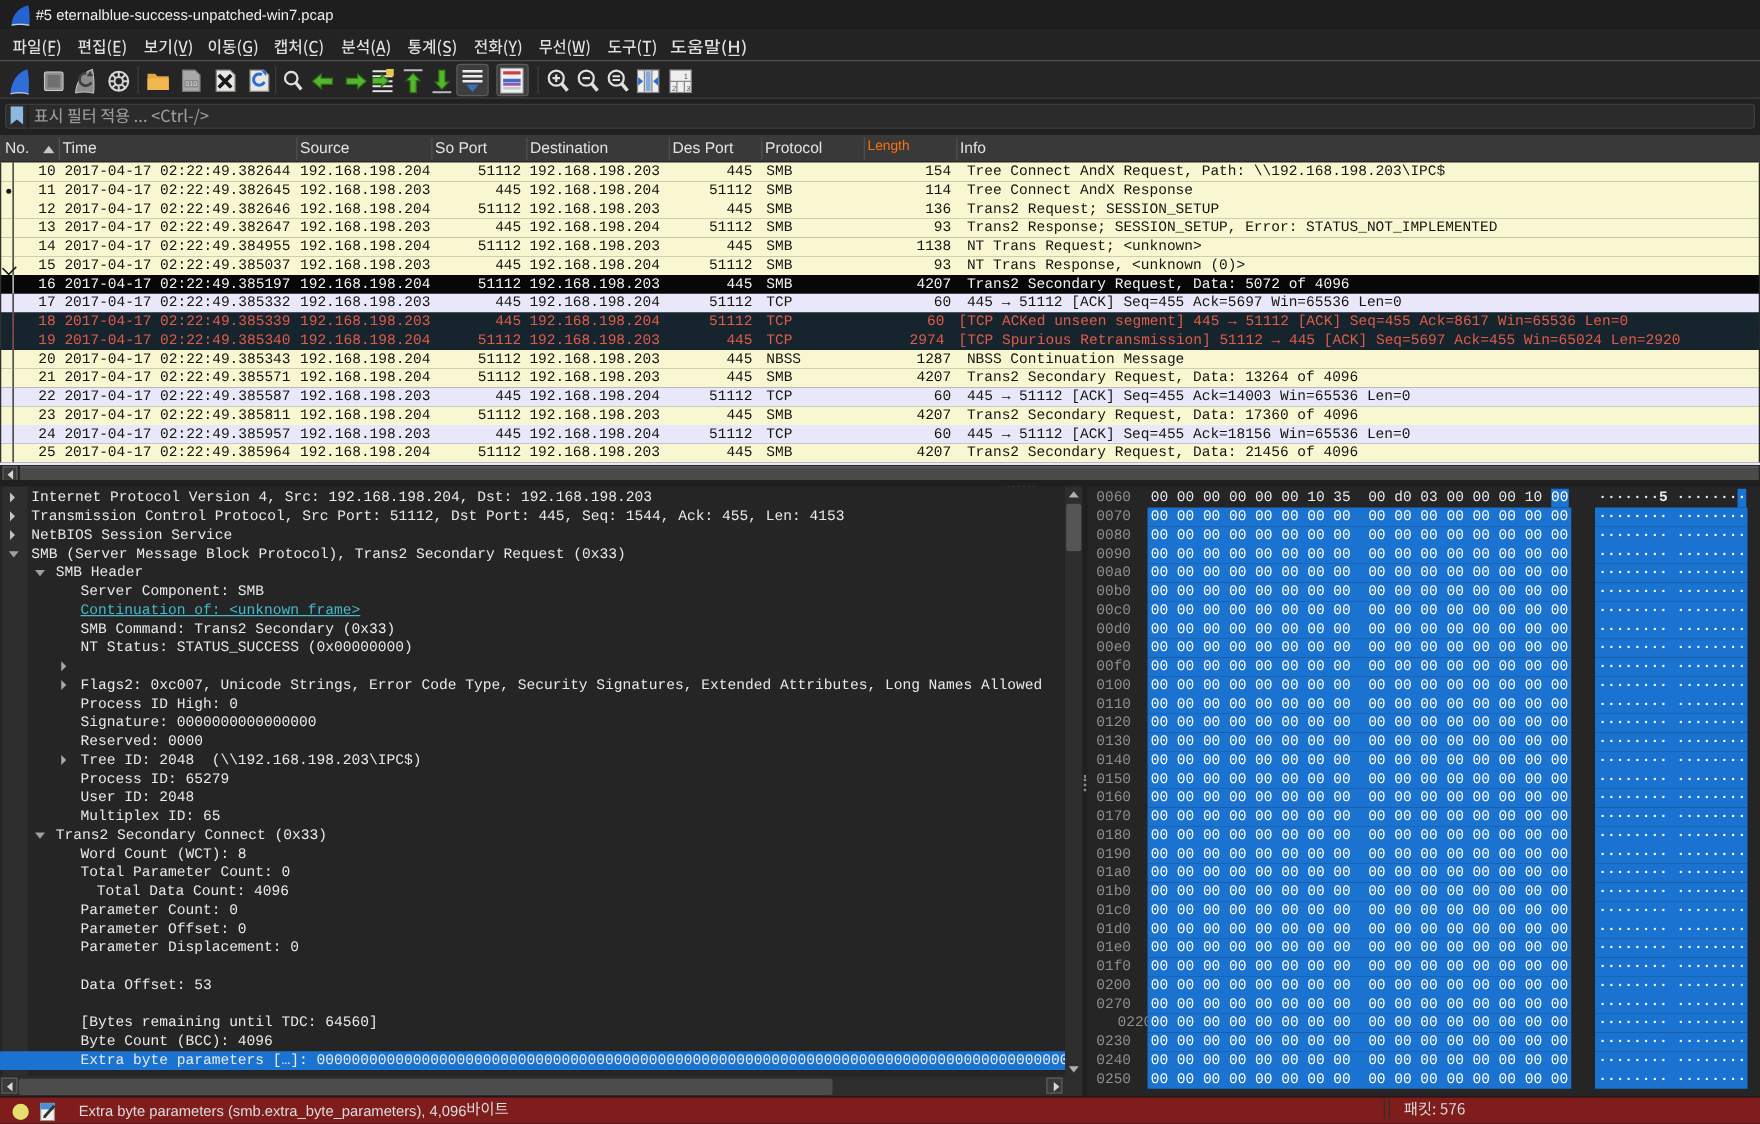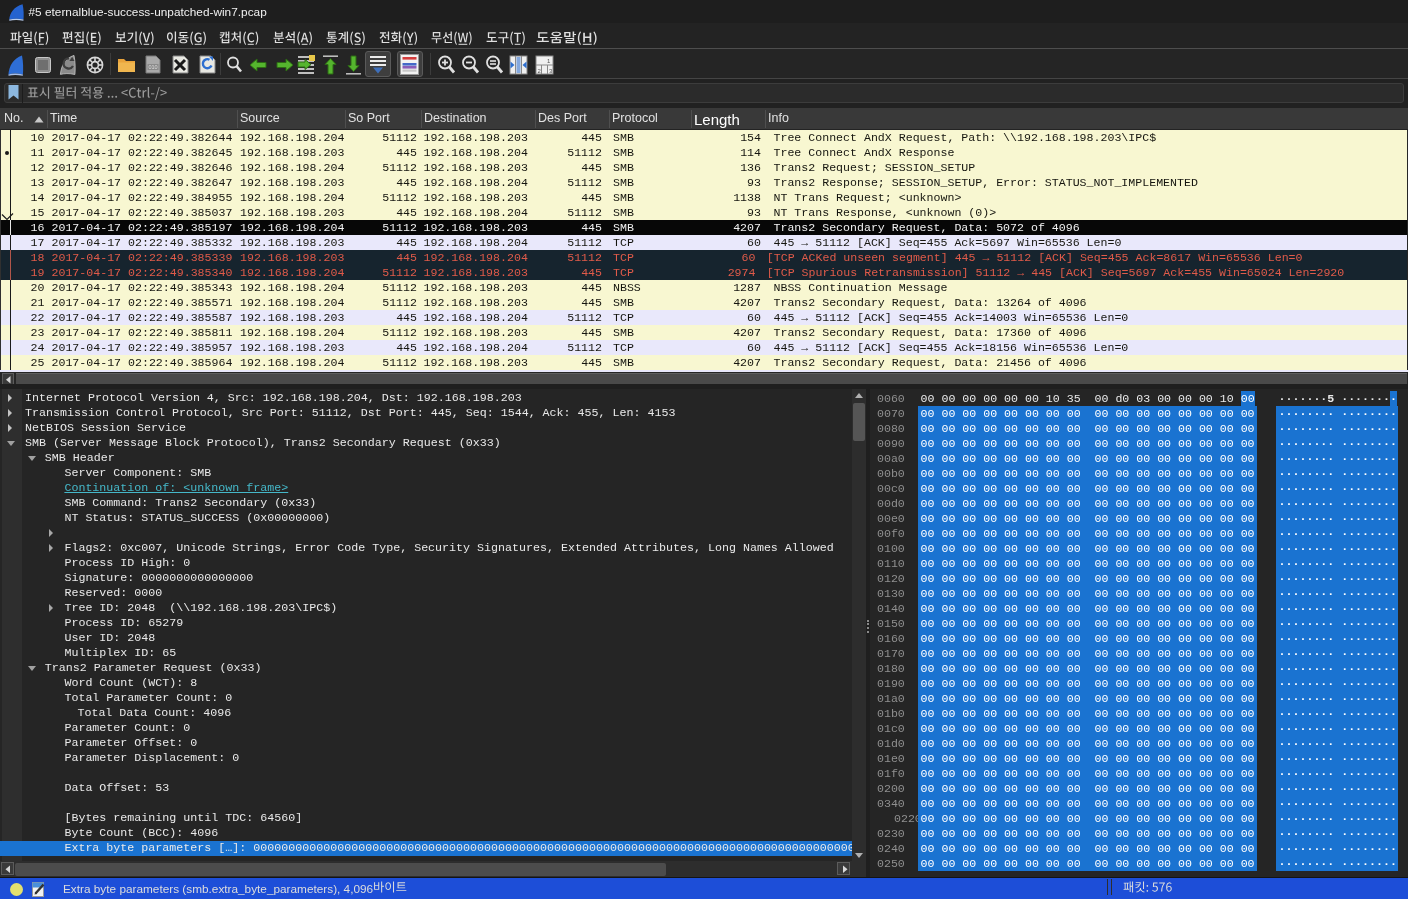--- a/index.html
+++ b/index.html
@@ -292,21 +292,21 @@
   </svg>
 <div id="plist" class="ab" style="left:0;top:108px;width:1408px;height:276px">
     <div class="ab" style="left:0;top:0;width:1408px;height:22px;background:#393939;border-bottom:1px solid #232323">
       <span class="ab sans" style="left:4px;top:3px;font-size:12.5px;color:#e2e2e2">No.</span>
       <span class="ab sans" style="left:50px;top:3px;font-size:12.5px;color:#e2e2e2">Time</span>
       <span class="ab sans" style="left:240px;top:3px;font-size:12.5px;color:#e2e2e2">Source</span>
       <span class="ab sans" style="left:348px;top:3px;font-size:12.5px;color:#e2e2e2">So Port</span>
       <span class="ab sans" style="left:424px;top:3px;font-size:12.5px;color:#e2e2e2">Destination</span>
       <span class="ab sans" style="left:538px;top:3px;font-size:12.5px;color:#e2e2e2">Des Port</span>
       <span class="ab sans" style="left:612px;top:3px;font-size:12.5px;color:#e2e2e2">Protocol</span>
-      <span class="ab sans" style="left:694px;top:3px;font-size:15px;color:#ffffff">Length</span>
+      <span class="ab sans" style="left:694px;top:3px;font-size:11px;color:#f97316">Length</span>
       <span class="ab sans" style="left:768px;top:3px;font-size:12.5px;color:#e2e2e2">Info</span>
       <svg class="ab" style="left:34px;top:8px" width="10" height="7" viewBox="0 0 10 7">
         <path d="M5,0.5 L9.5,6.5 L0.5,6.5 Z" fill="#c8c8c8"></path>
       </svg>
       <div class="ab" style="left:47px;top:2px;width:1px;height:18px;background:#4f4f4f"></div>
       <div class="ab" style="left:237px;top:2px;width:1px;height:18px;background:#4f4f4f"></div>
       <div class="ab" style="left:345px;top:2px;width:1px;height:18px;background:#4f4f4f"></div>
       <div class="ab" style="left:421px;top:2px;width:1px;height:18px;background:#4f4f4f"></div>
       <div class="ab" style="left:535px;top:2px;width:1px;height:18px;background:#4f4f4f"></div>
       <div class="ab" style="left:609px;top:2px;width:1px;height:18px;background:#4f4f4f"></div>
@@ -365,21 +365,21 @@
     <div class="drow" style="top:152px"><span class="ab" style="left:64.4px;color:#e9e9e9;">Flags2: 0xc007, Unicode Strings, Error Code Type, Security Signatures, Extended Attributes, Long Names Allowed</span></div>
     <div class="tri-r" style="left:49.0px;top:155.0px"></div>
     <div class="drow" style="top:167px"><span class="ab" style="left:64.4px;color:#e9e9e9;">Process ID High: 0</span></div>
     <div class="drow" style="top:182px"><span class="ab" style="left:64.4px;color:#e9e9e9;">Signature: 0000000000000000</span></div>
     <div class="drow" style="top:197px"><span class="ab" style="left:64.4px;color:#e9e9e9;">Reserved: 0000</span></div>
     <div class="drow" style="top:212px"><span class="ab" style="left:64.4px;color:#e9e9e9;">Tree ID: 2048  (\\192.168.198.203\IPC$)</span></div>
     <div class="tri-r" style="left:49.0px;top:215.0px"></div>
     <div class="drow" style="top:227px"><span class="ab" style="left:64.4px;color:#e9e9e9;">Process ID: 65279</span></div>
     <div class="drow" style="top:242px"><span class="ab" style="left:64.4px;color:#e9e9e9;">User ID: 2048</span></div>
     <div class="drow" style="top:257px"><span class="ab" style="left:64.4px;color:#e9e9e9;">Multiplex ID: 65</span></div>
-    <div class="drow" style="top:272px"><span class="ab" style="left:44.7px;color:#e9e9e9;">Trans2 Parameter Request (0x33)</span></div>
+    <div class="drow" style="top:272px"><span class="ab" style="left:44.7px;color:#e9e9e9;">Trans2 Secondary Connect (0x33)</span></div>
     <div class="tri-d" style="left:27.5px;top:277.0px"></div>
     <div class="drow" style="top:287px"><span class="ab" style="left:64.4px;color:#e9e9e9;">Word Count (WCT): 8</span></div>
     <div class="drow" style="top:302px"><span class="ab" style="left:64.4px;color:#e9e9e9;">Total Parameter Count: 0</span></div>
     <div class="drow" style="top:317px"><span class="ab" style="left:64.4px;color:#e9e9e9;margin-left:13px;">Total Data Count: 4096</span></div>
     <div class="drow" style="top:332px"><span class="ab" style="left:64.4px;color:#e9e9e9;">Parameter Count: 0</span></div>
     <div class="drow" style="top:347px"><span class="ab" style="left:64.4px;color:#e9e9e9;">Parameter Offset: 0</span></div>
     <div class="drow" style="top:362px"><span class="ab" style="left:64.4px;color:#e9e9e9;">Parameter Displacement: 0</span></div>
     <div class="drow" style="top:392px"><span class="ab" style="left:64.4px;color:#e9e9e9;">Data Offset: 53</span></div>
     <div class="drow" style="top:422px"><span class="ab" style="left:64.4px;color:#e9e9e9;">[Bytes remaining until TDC: 64560]</span></div>
     <div class="drow" style="top:437px"><span class="ab" style="left:64.4px;color:#e9e9e9;">Byte Count (BCC): 4096</span></div>
@@ -486,37 +486,37 @@
     <span class="hrow" style="left:406px;top:347px;padding:0 1px 0 2.6px;background:#1a73d1;color:#fff;font-weight:bold">········ ········</span>
     <span class="hrow" style="left:7px;top:362px;color:#8f8f8f">01e0</span>
     <span class="hrow" style="left:48px;top:362px;padding:0 2px 0 2.6px;background:#1a73d1;color:#fff">00 00 00 00 00 00 00 00  00 00 00 00 00 00 00 00</span>
     <span class="hrow" style="left:406px;top:362px;padding:0 1px 0 2.6px;background:#1a73d1;color:#fff;font-weight:bold">········ ········</span>
     <span class="hrow" style="left:7px;top:377px;color:#8f8f8f">01f0</span>
     <span class="hrow" style="left:48px;top:377px;padding:0 2px 0 2.6px;background:#1a73d1;color:#fff">00 00 00 00 00 00 00 00  00 00 00 00 00 00 00 00</span>
     <span class="hrow" style="left:406px;top:377px;padding:0 1px 0 2.6px;background:#1a73d1;color:#fff;font-weight:bold">········ ········</span>
     <span class="hrow" style="left:7px;top:392px;color:#8f8f8f">0200</span>
     <span class="hrow" style="left:48px;top:392px;padding:0 2px 0 2.6px;background:#1a73d1;color:#fff">00 00 00 00 00 00 00 00  00 00 00 00 00 00 00 00</span>
     <span class="hrow" style="left:406px;top:392px;padding:0 1px 0 2.6px;background:#1a73d1;color:#fff;font-weight:bold">········ ········</span>
-    <span class="hrow" style="left:7px;top:407px;color:#8f8f8f">0340</span>
+    <span class="hrow" style="left:7px;top:407px;color:#8f8f8f">0270</span>
     <span class="hrow" style="left:48px;top:407px;padding:0 2px 0 2.6px;background:#1a73d1;color:#fff">00 00 00 00 00 00 00 00  00 00 00 00 00 00 00 00</span>
     <span class="hrow" style="left:406px;top:407px;padding:0 1px 0 2.6px;background:#1a73d1;color:#fff;font-weight:bold">········ ········</span>
     <span class="hrow" style="left:24px;top:422px;color:#8f8f8f">0220</span>
     <span class="hrow" style="left:48px;top:422px;padding:0 2px 0 2.6px;background:#1a73d1;color:#fff">00 00 00 00 00 00 00 00  00 00 00 00 00 00 00 00</span>
     <span class="hrow" style="left:406px;top:422px;padding:0 1px 0 2.6px;background:#1a73d1;color:#fff;font-weight:bold">········ ········</span>
     <span class="hrow" style="left:7px;top:437px;color:#8f8f8f">0230</span>
     <span class="hrow" style="left:48px;top:437px;padding:0 2px 0 2.6px;background:#1a73d1;color:#fff">00 00 00 00 00 00 00 00  00 00 00 00 00 00 00 00</span>
     <span class="hrow" style="left:406px;top:437px;padding:0 1px 0 2.6px;background:#1a73d1;color:#fff;font-weight:bold">········ ········</span>
     <span class="hrow" style="left:7px;top:452px;color:#8f8f8f">0240</span>
     <span class="hrow" style="left:48px;top:452px;padding:0 2px 0 2.6px;background:#1a73d1;color:#fff">00 00 00 00 00 00 00 00  00 00 00 00 00 00 00 00</span>
     <span class="hrow" style="left:406px;top:452px;padding:0 1px 0 2.6px;background:#1a73d1;color:#fff;font-weight:bold">········ ········</span>
     <span class="hrow" style="left:7px;top:467px;color:#8f8f8f">0250</span>
     <span class="hrow" style="left:48px;top:467px;padding:0 2px 0 2.6px;background:#1a73d1;color:#fff">00 00 00 00 00 00 00 00  00 00 00 00 00 00 00 00</span>
     <span class="hrow" style="left:406px;top:467px;padding:0 1px 0 2.6px;background:#1a73d1;color:#fff;font-weight:bold">········ ········</span>
   </div>
-<div class="ab" style="left:0;top:877px;width:1408px;height:22px;background:#1d4ed8;border-top:1px solid #141414">
+<div class="ab" style="left:0;top:877px;width:1408px;height:22px;background:#7f1d1d;border-top:1px solid #141414">
     <div class="ab" style="left:10px;top:5px;width:13px;height:13px;border-radius:7px;background:#e3e06e"></div>
     <svg class="ab" style="left:32px;top:4px" width="15" height="15" viewBox="0 0 15 15">
 <rect x="0.5" y="0.5" width="11" height="14" fill="#f2f2f2" stroke="#999"></rect>
 <rect x="0.5" y="0.5" width="11" height="5" fill="#4a90d9"></rect>
 <line x1="11.5" y1="2.5" x2="3.5" y2="11.5" stroke="#333" stroke-width="2.4"></line>
 <path d="M2.5,12.5 l2.5,-0.6 l-1.8,-1.8 z" fill="#333"></path>
 </svg>
     <span class="ab sans" style="left:63px;top:4px;font-size:11.8px;color:#dcdcdc" id="stext">Extra byte parameters (smb.extra_byte_parameters), 4,096</span>
   </div>
 <svg width="36" height="16" viewBox="0 0 36 16" style="position:absolute;left:373.2px;top:879.3px">

